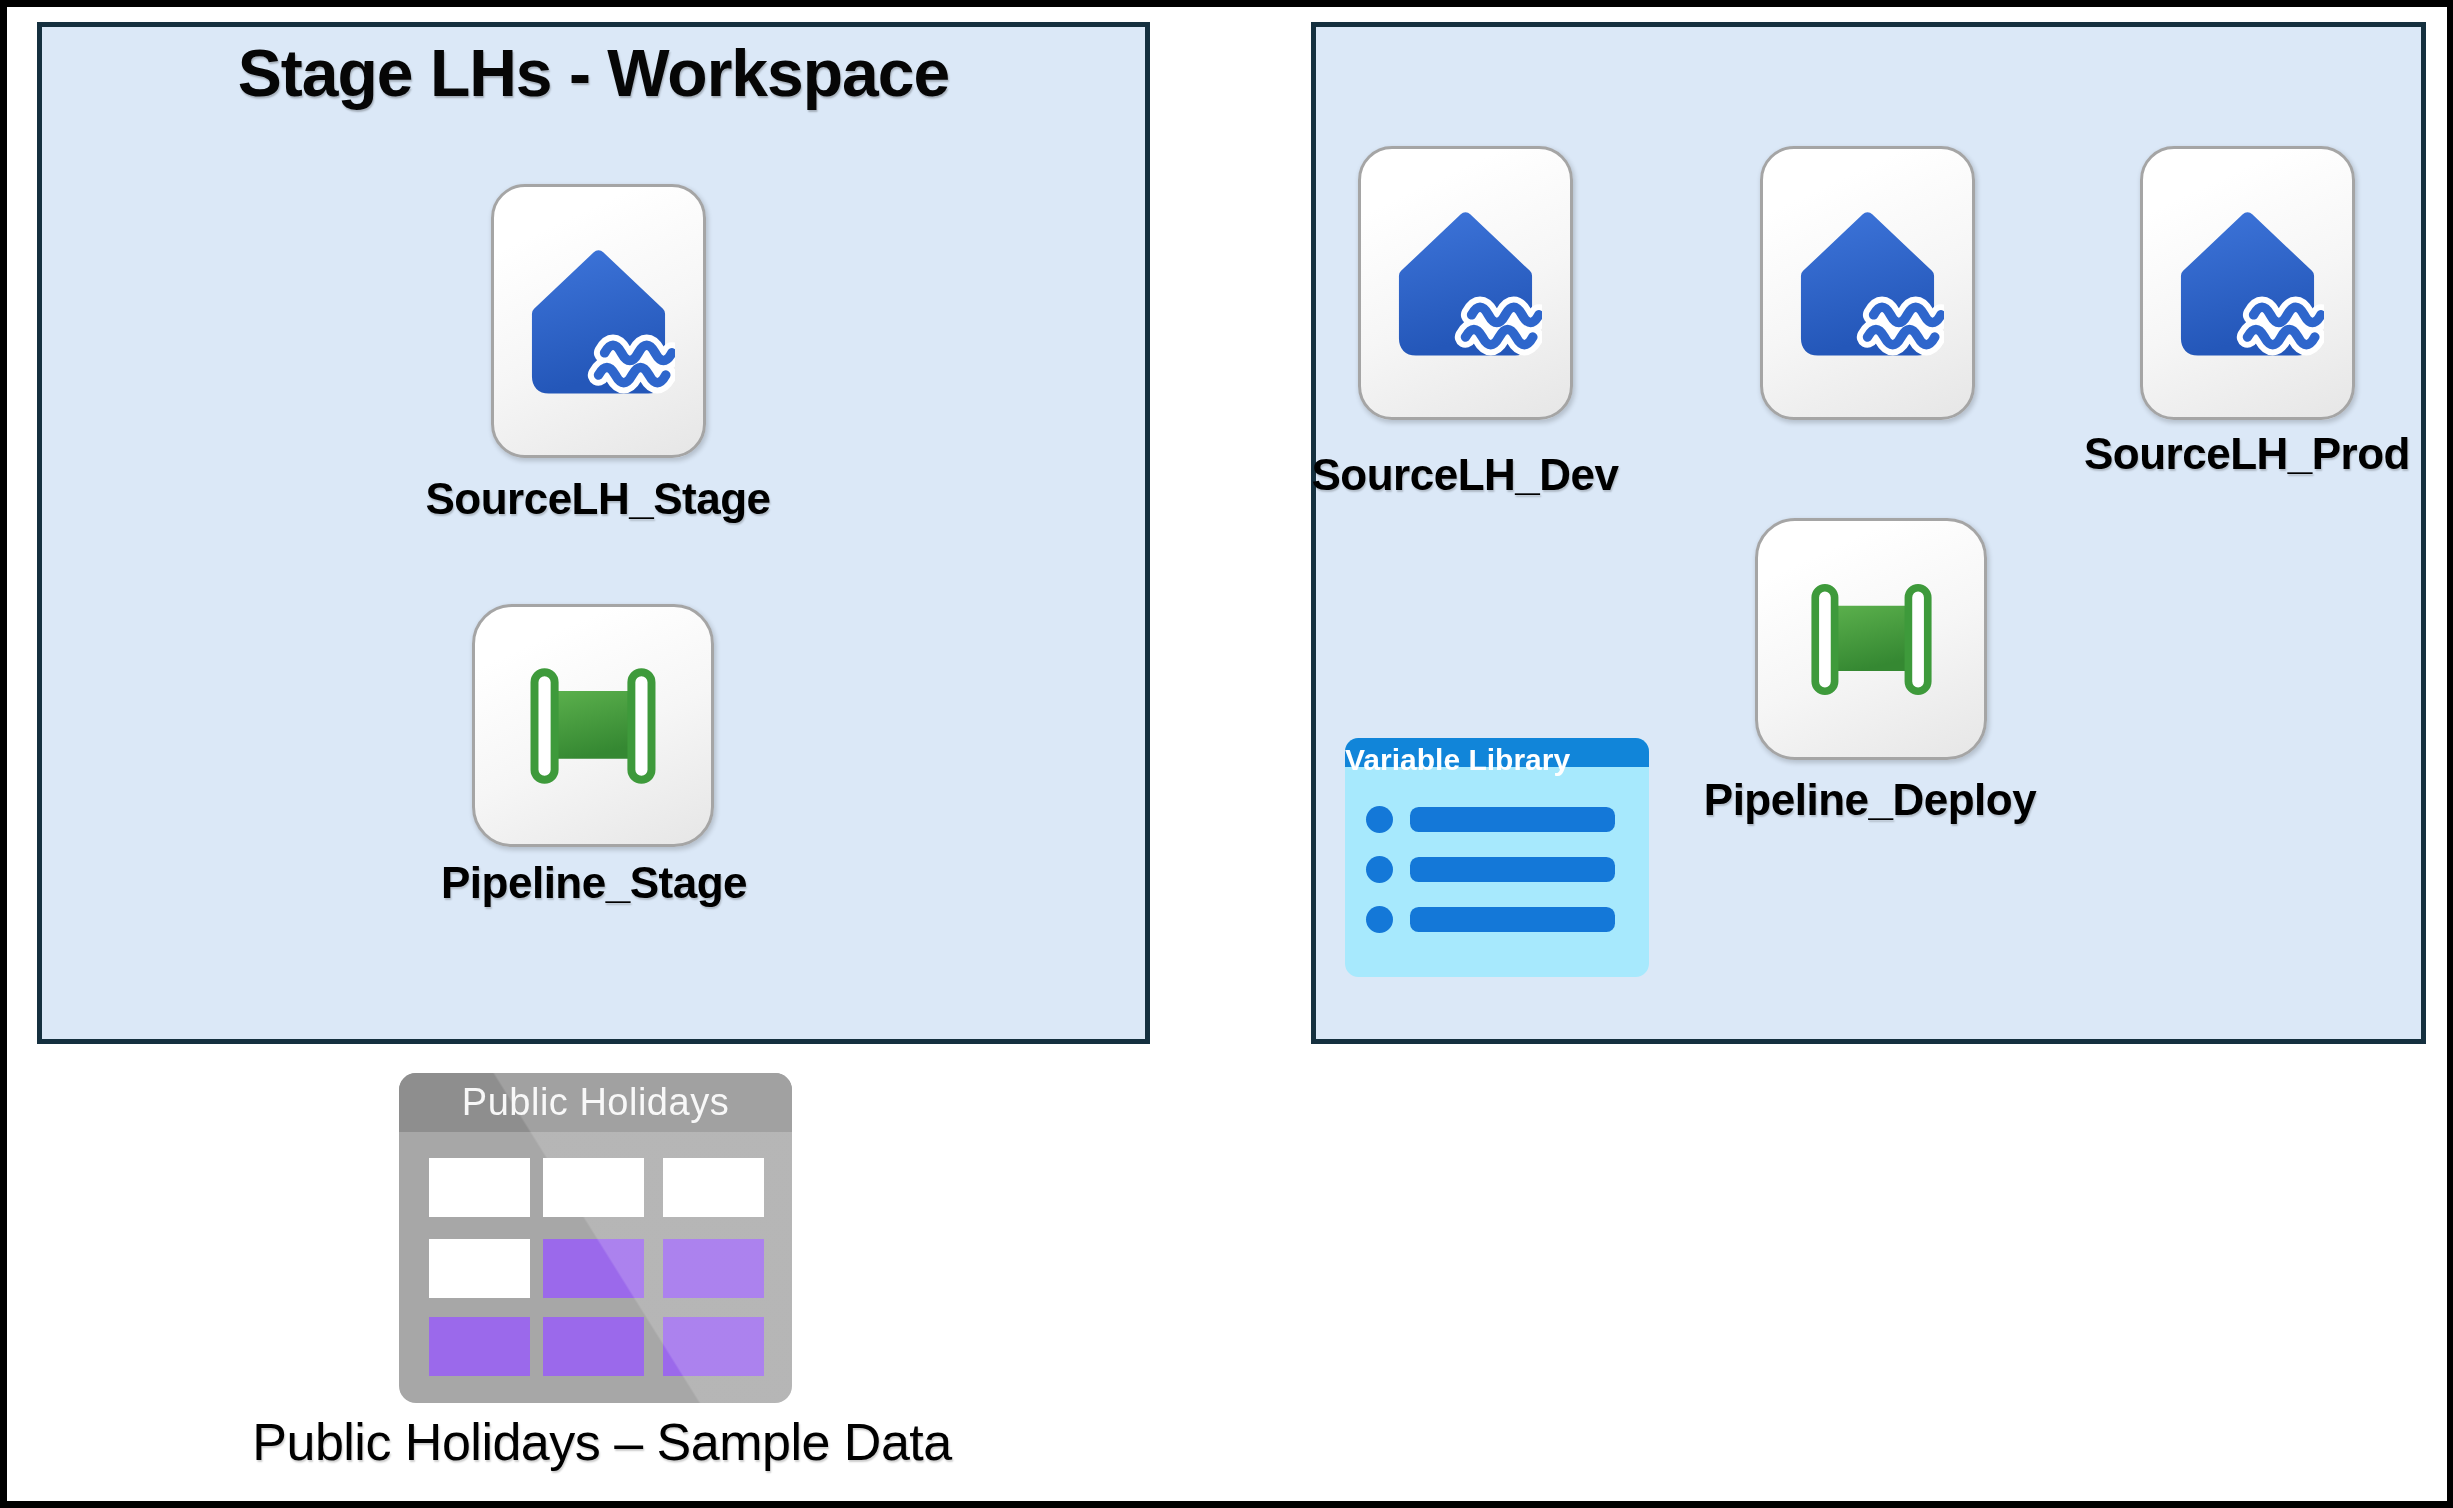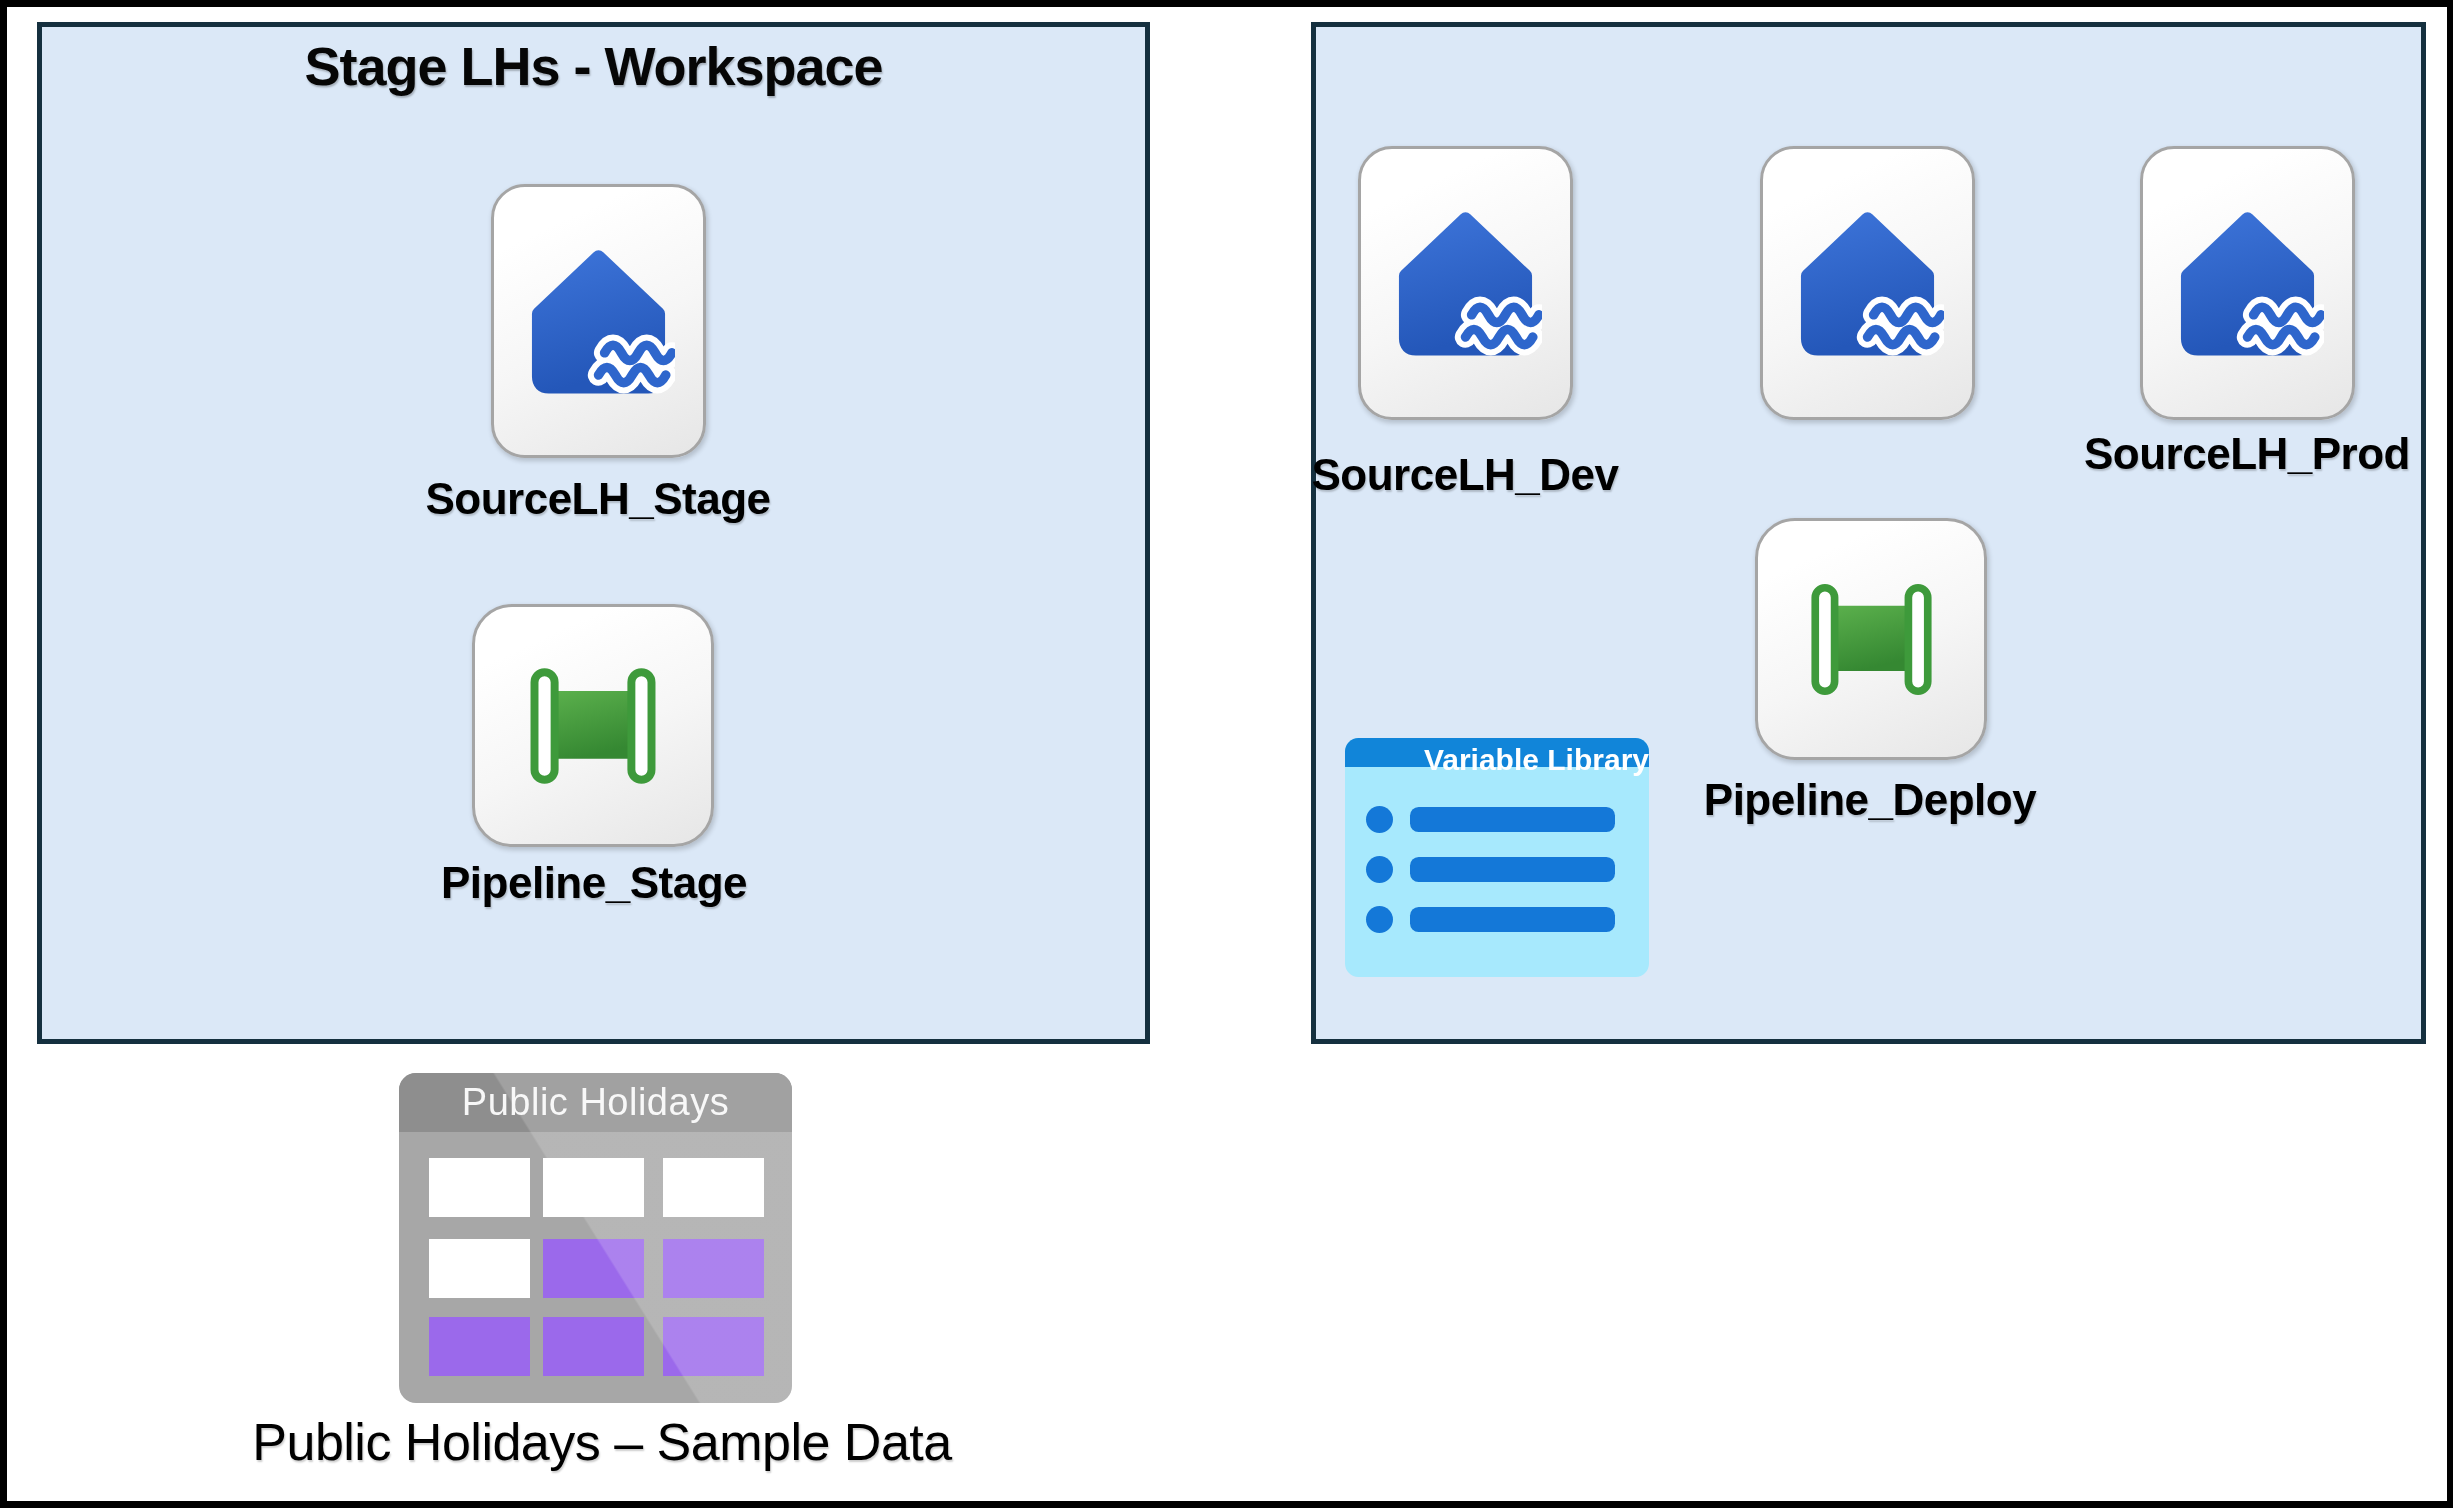--- a/index.html
+++ b/index.html
@@ -5,40 +5,40 @@
   html,body{margin:0;padding:0;background:#fff;}
   .canvas{position:relative;width:2454px;height:1508px;background:#ffffff;overflow:hidden;
           font-family:"Liberation Sans",sans-serif;}
   .frame{position:absolute;inset:0;border:7.6px solid #000;pointer-events:none;z-index:60;}
 
   
   .panel{position:absolute;top:22px;height:1022px;background:#dbe8f7;border:5.7px solid #15303f;box-sizing:border-box;}
   .panel-left{left:37px;width:1113px;}
   .panel-right{left:1311px;width:1115px;}
   .panel-title{position:absolute;top:7.6px;left:0;right:0;text-align:center;
-               font-size:54px;font-weight:700;color:#060606;letter-spacing:-1px;
+               font-size:66px;font-weight:700;color:#060606;letter-spacing:-1px;
                text-shadow:1px 1.9px 1.9px rgba(0,0,0,0.25);white-space:nowrap;}
 
   
   .card{position:absolute;box-sizing:border-box;border:3.8px solid #a5a5a5;
         background:linear-gradient(155deg,#ffffff 18%,#f6f6f6 55%,#e6e6e6 100%);
         box-shadow:1.9px 2.9px 4.8px rgba(0,0,0,0.18);
         display:flex;align-items:center;justify-content:center;}
   .lh-card{width:215px;height:274px;border-radius:34px;}
   .pl-card{width:242px;height:243px;border-radius:40px;}
   .pl-card-sm{width:232px;height:242px;border-radius:40px;}
 
   .item-label{position:absolute;width:478px;text-align:center;font-size:44px;font-weight:700;
               color:#000;letter-spacing:-0.5px;text-shadow:1px 1.9px 1.9px rgba(0,0,0,0.2);white-space:nowrap;}
 
   
   .varlib{position:absolute;left:29px;top:711px;width:304px;height:239px;background:#a7e9fd;
           border-radius:13.4px;overflow:hidden;}
   .varlib-header{position:absolute;top:0;left:0;right:0;height:29px;background:#1185d9;
-                 color:#fff;font-size:30px;font-weight:700;text-align:right;line-height:44px;}
+                 color:#fff;font-size:30px;font-weight:700;text-align:left;line-height:44px;}
   .varlib-row{position:absolute;left:21px;height:27px;display:flex;align-items:center;gap:17px;}
   .varlib-dot{width:27px;height:27px;border-radius:50%;background:#1478d8;}
   .varlib-bar{width:205px;height:25px;border-radius:8.6px;background:#1478d8;}
 
   
   .ph-icon{position:absolute;left:399px;top:1073px;width:393px;height:330px;background:#a7a7a7;
            border-radius:17px;overflow:hidden;}
   .ph-header{position:absolute;top:0;left:0;right:0;height:59px;background:#8e8e8e;color:#f7f7f7;
              font-size:38px;font-weight:400;text-align:center;line-height:59px;letter-spacing:0.5px;}
   .ph-cell{position:absolute;width:101px;height:59px;background:#ffffff;}

